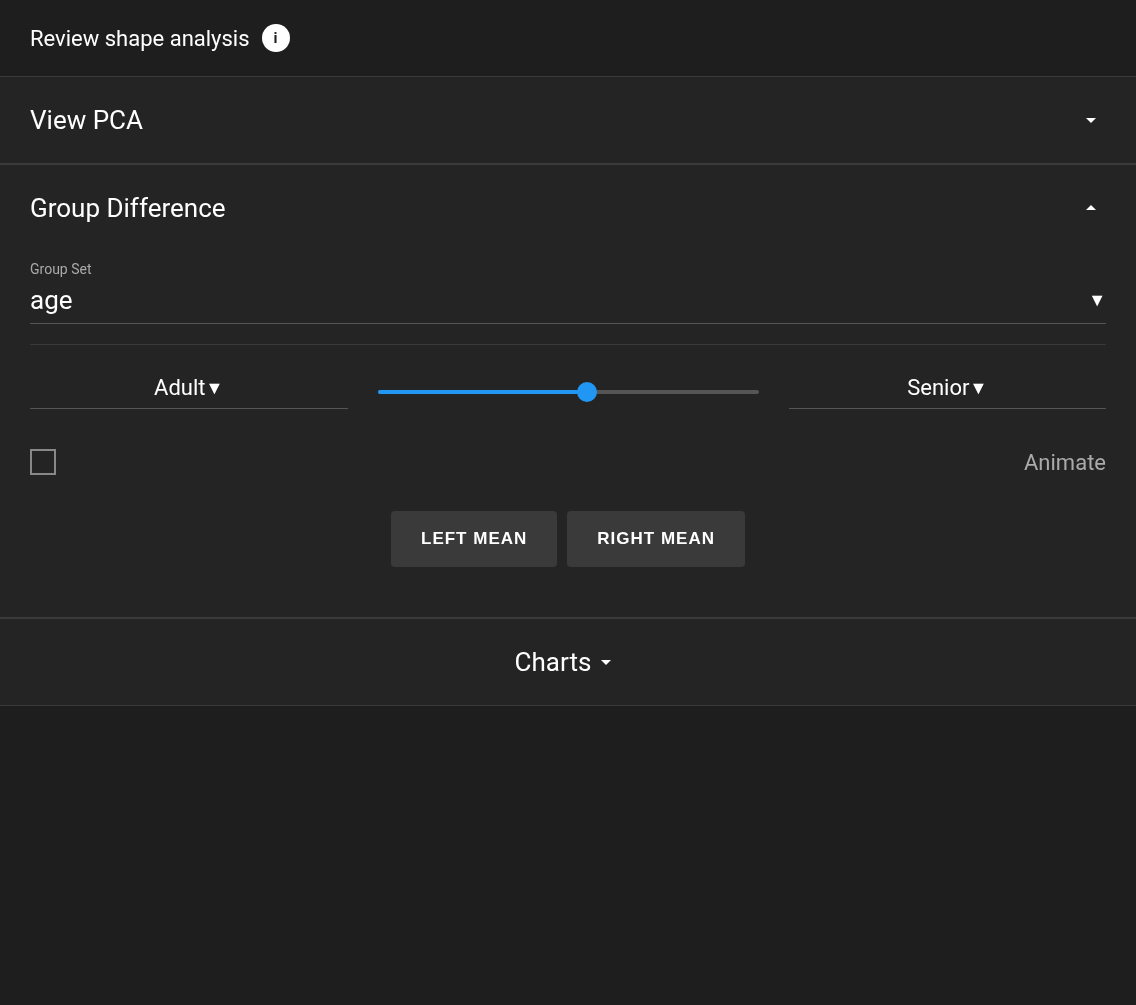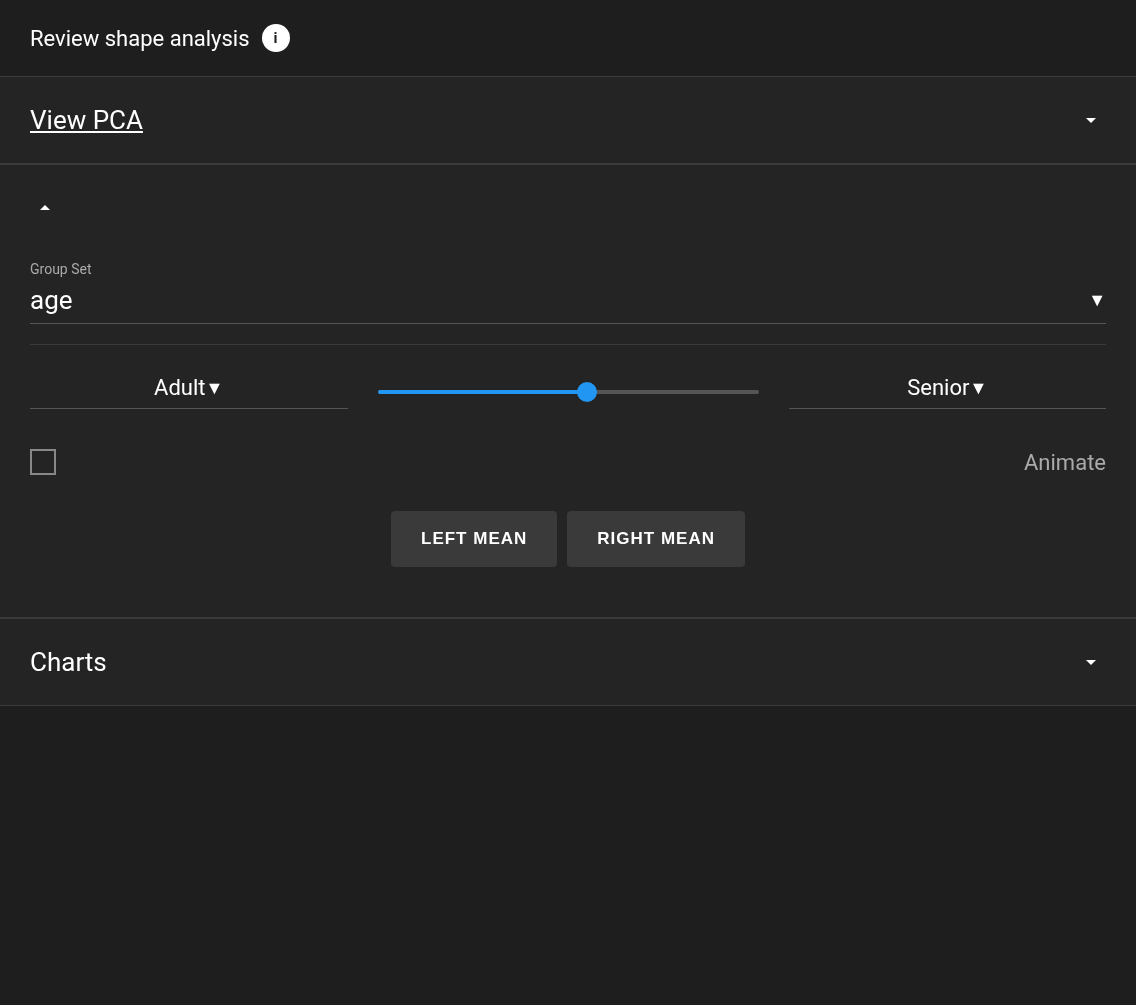--- a/index.html
+++ b/index.html
@@ -56,21 +56,20 @@
       background-color: #242424;
       border-bottom: 1px solid #3a3a3a;
     }
 
     .section-header {
       display: flex;
       align-items: flex-end;
       justify-content: space-between;
       padding: 28px 30px;
       cursor: pointer;
-      text-decoration: underline;
     }
 
     .section-title {
       font-size: 26px;
       font-weight: 400;
       color: #ffffff;
     }
 
     .chevron-icon {
       width: 30px;
@@ -236,21 +235,21 @@
       border: 1.5px solid #888888;
     }
 
     .charts-section {
       background-color: #242424;
     }
 
     .charts-header {
       display: flex;
       align-items: center;
-      justify-content: space-between;
+      justify-content: center;
       padding: 28px 30px;
       cursor: pointer;
     }
 
     .charts-title {
       font-size: 26px;
       font-weight: 400;
       color: #ffffff;
     }
   </style>
@@ -272,20 +271,21 @@
         <path d="M7 10l5 5 5-5z"></path>
       </svg>
     </div>
   </div>
 </div>
 
 <div class="divider"></div>
 
 <div class="collapsible-section">
   <div class="section-header">
+    <span class="section-title">Group Difference</span>
     <div class="chevron-icon">
       <svg width="24" height="24" viewBox="0 0 24 24">
         <path d="M7 14l5-5 5 5z"></path>
       </svg>
     </div>
   </div>
 
   <div class="section-content">
 
     <div class="group-set-label">Group Set</div>

